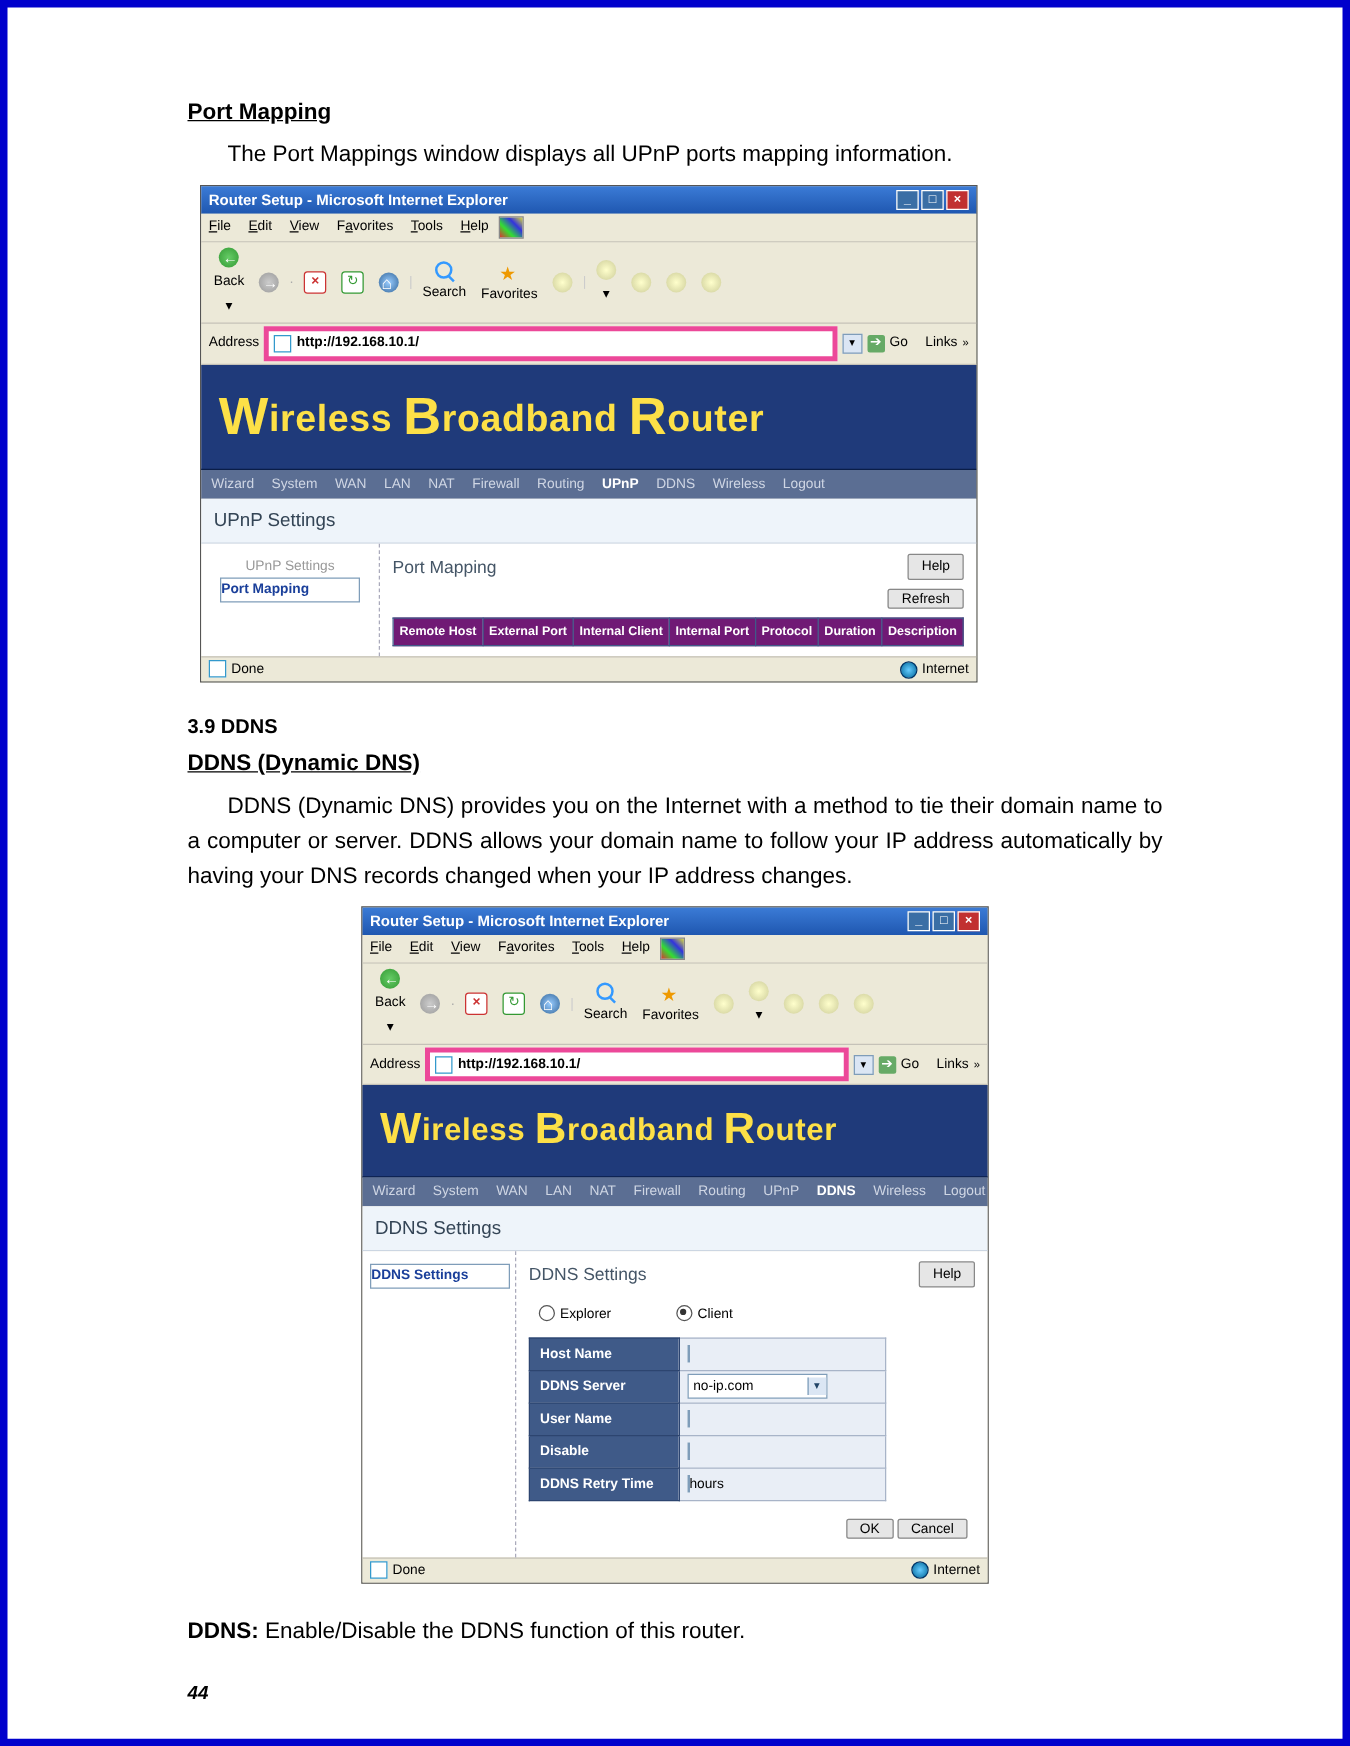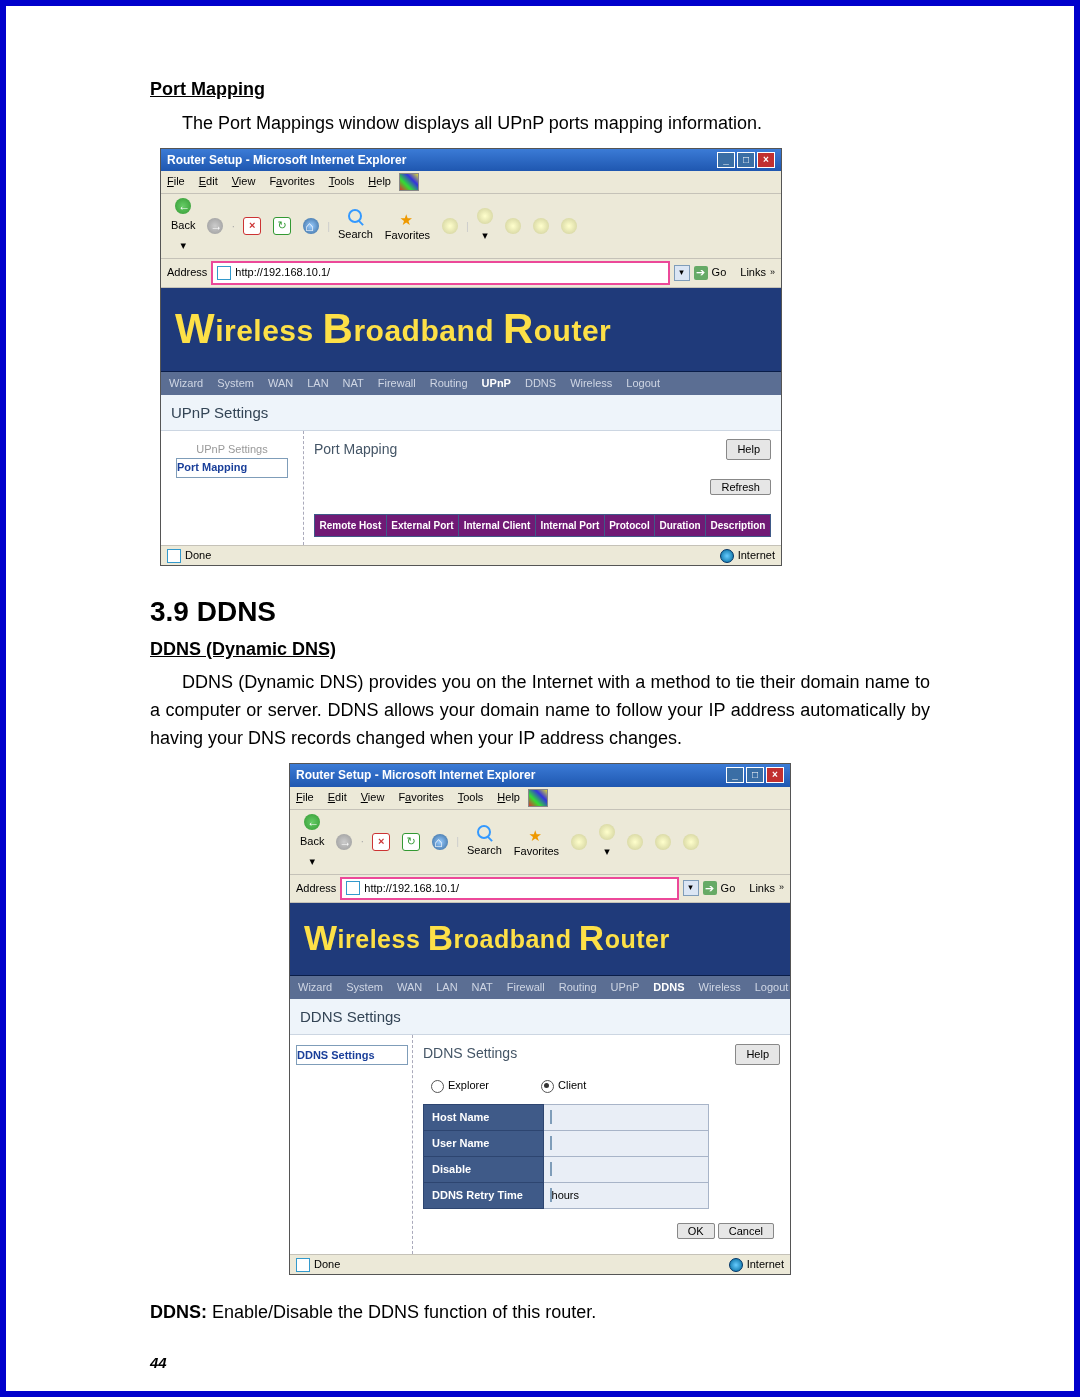--- a/index.html
+++ b/index.html
@@ -121,26 +121,27 @@
     background:#ece9d8;
     border-bottom:1px solid #c5c2b8;
     padding:2px 6px;
     display:flex;
     align-items:center;
     gap:4px;
   }
   .addr-input {
     flex:1;
     background:#fff;
-    border:2px solid #ec4899;
+    border:4px solid #ec4899;
     padding:1px 4px;
     font-size:11px;
     display:flex;
     align-items:center;
     gap:4px;
+    font-weight:bold;
   }
   .addr-drop { width:14px; text-align:center; background:#dbe6f4; border:1px solid #7f9db9; font-size:9px;}
   .gobtn { background:#6a6; color:#fff; width:14px;height:14px; display:inline-flex;align-items:center;justify-content:center; border-radius:2px;}
   .banner {
     background:#1f3a7a;
     color:#fde047;
     font-family: "Trebuchet MS", sans-serif;
     font-weight:bold;
     padding:8px 14px 10px 14px;
     font-size:28px;
@@ -193,21 +194,21 @@
     margin-bottom:4px;
   }
   .main-head .lbl { color:#456; font-size:14px; }
   .btn {
     background:#e6e6e6;
     border:1px solid #888;
     border-radius:2px;
     padding:1px 10px;
     font-size:11px;
   }
-  .r-align { text-align:right; margin:18px 0; }
+  .r-align { text-align:right; margin:6px 0; }
   .tbl {
     border-collapse:collapse;
     width:100%;
     font-size:10px;
   }
   .tbl th {
     background:#701a75;
     color:#fff;
     border:1px solid #3f5a88;
     padding:3px 4px;
@@ -218,21 +219,21 @@
     border-top:1px solid #c5c2b8;
     font-size:11px;
     padding:1px 6px;
     display:flex;
     justify-content:space-between;
     align-items:center;
   }
   .status .zone { display:flex; align-items:center; gap:4px; }
   .globe { width:12px;height:12px;border-radius:50%;background:radial-gradient(#6cf,#069); display:inline-block; border:1px solid #036;}
 
-  .sec-num { font-weight:bold; font-size:28px; margin-top:21px; margin-bottom:2px; }
+  .sec-num { font-weight:bold; font-size:16px; margin-top:21px; margin-bottom:2px; }
   .sub-head { font-weight:bold; text-decoration:underline; margin-bottom:6px; }
 
   .formtbl { border-collapse:collapse; width:80%; font-size:11px; }
   .formtbl td.lbl {
     background:#3f5a88; color:#fff; border:1px solid #2d4570;
     padding:4px 8px; width:42%; font-weight:bold;
   }
   .formtbl td.val {
     border:1px solid #a8b4c8; padding:2px 6px; background:#e9eef6;
   }
@@ -496,20 +497,27 @@
               <span style="display:inline-block;width:46px;"></span>
               <span><span class="radio on"></span><span>Client</span></span>
             </div>
             <table class="formtbl">
               <tbody>
                   <tr>
                     <td class="lbl">Host Name</td>
                   <td class="val"><span class="txtin"></span></td>
                   </tr>
               <tr>
+                    <td class="lbl">DDNS Server</td>
+                  <td class="val"><span class="sel">
+                        <span style="padding:0 4px">no-ip.com</span>
+                        <span class="dd">▾</span>
+                      </span></td>
+                  </tr>
+              <tr>
                     <td class="lbl">User Name</td>
                   <td class="val"><span class="txtin"></span></td>
                   </tr>
               <tr>
                     <td class="lbl">Disable</td>
                   <td class="val"><span class="txtin"></span></td>
                   </tr>
               <tr>
                     <td class="lbl">DDNS Retry Time</td>
                   <td class="val"><span class="txtin" style="width:40px"></span> <span>hours</span></td>

